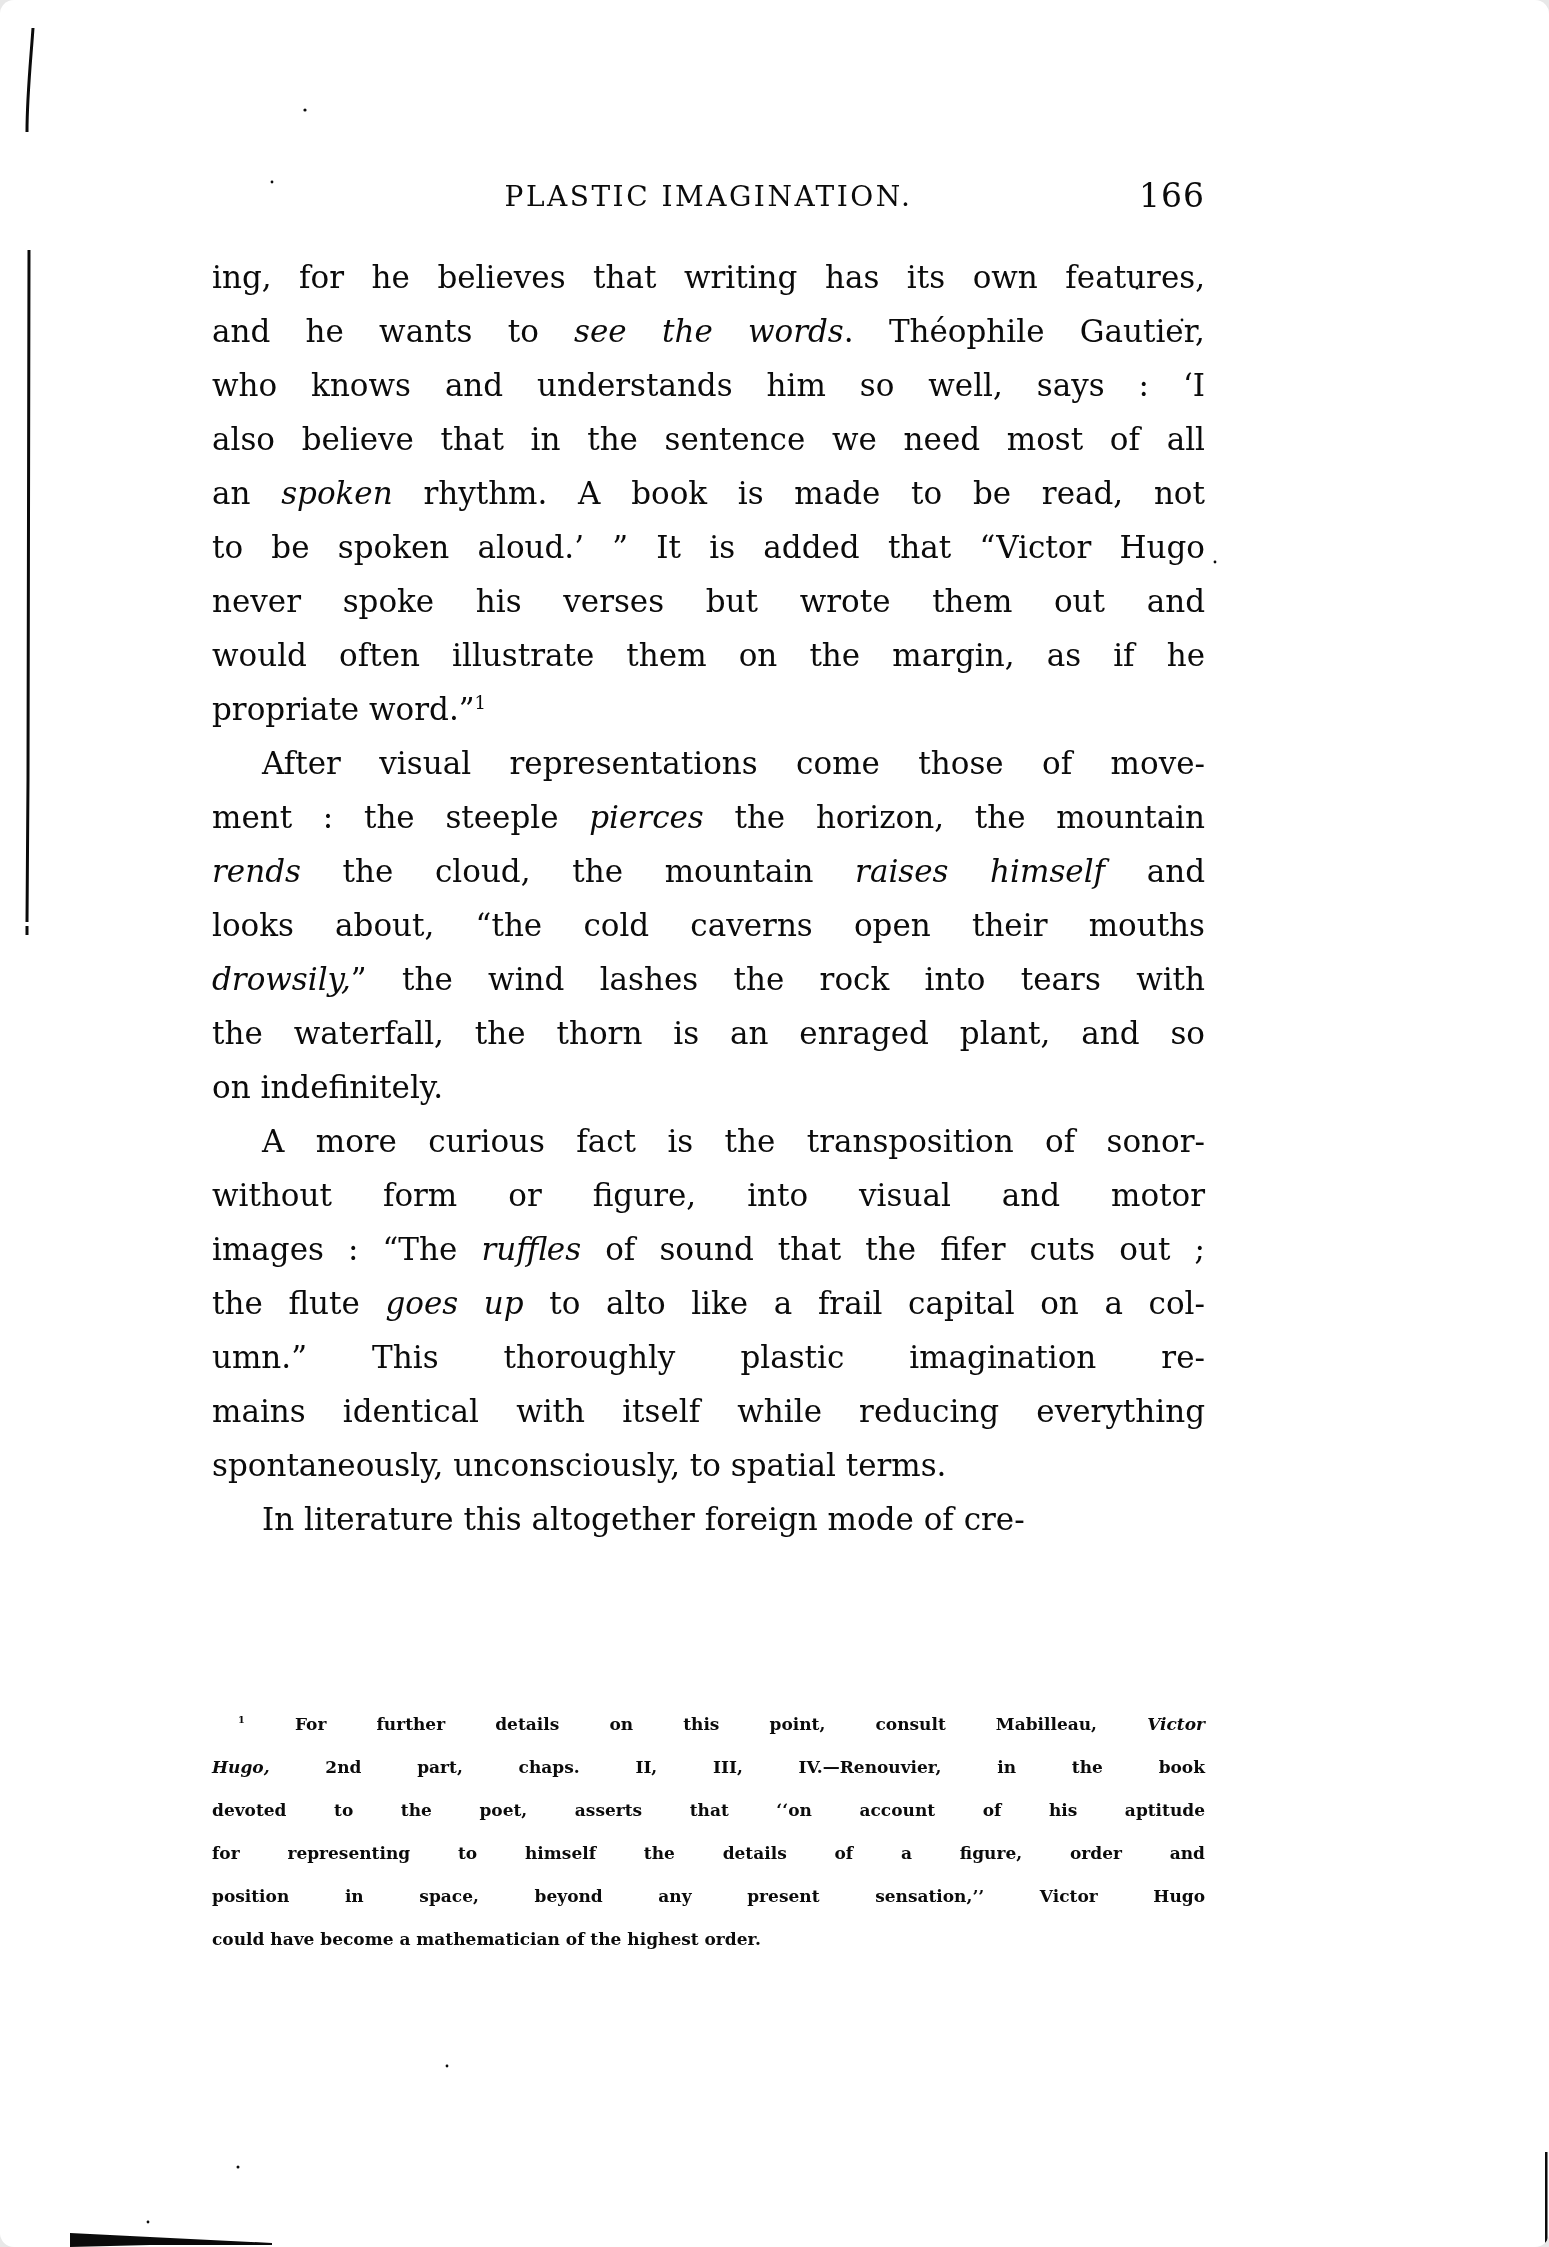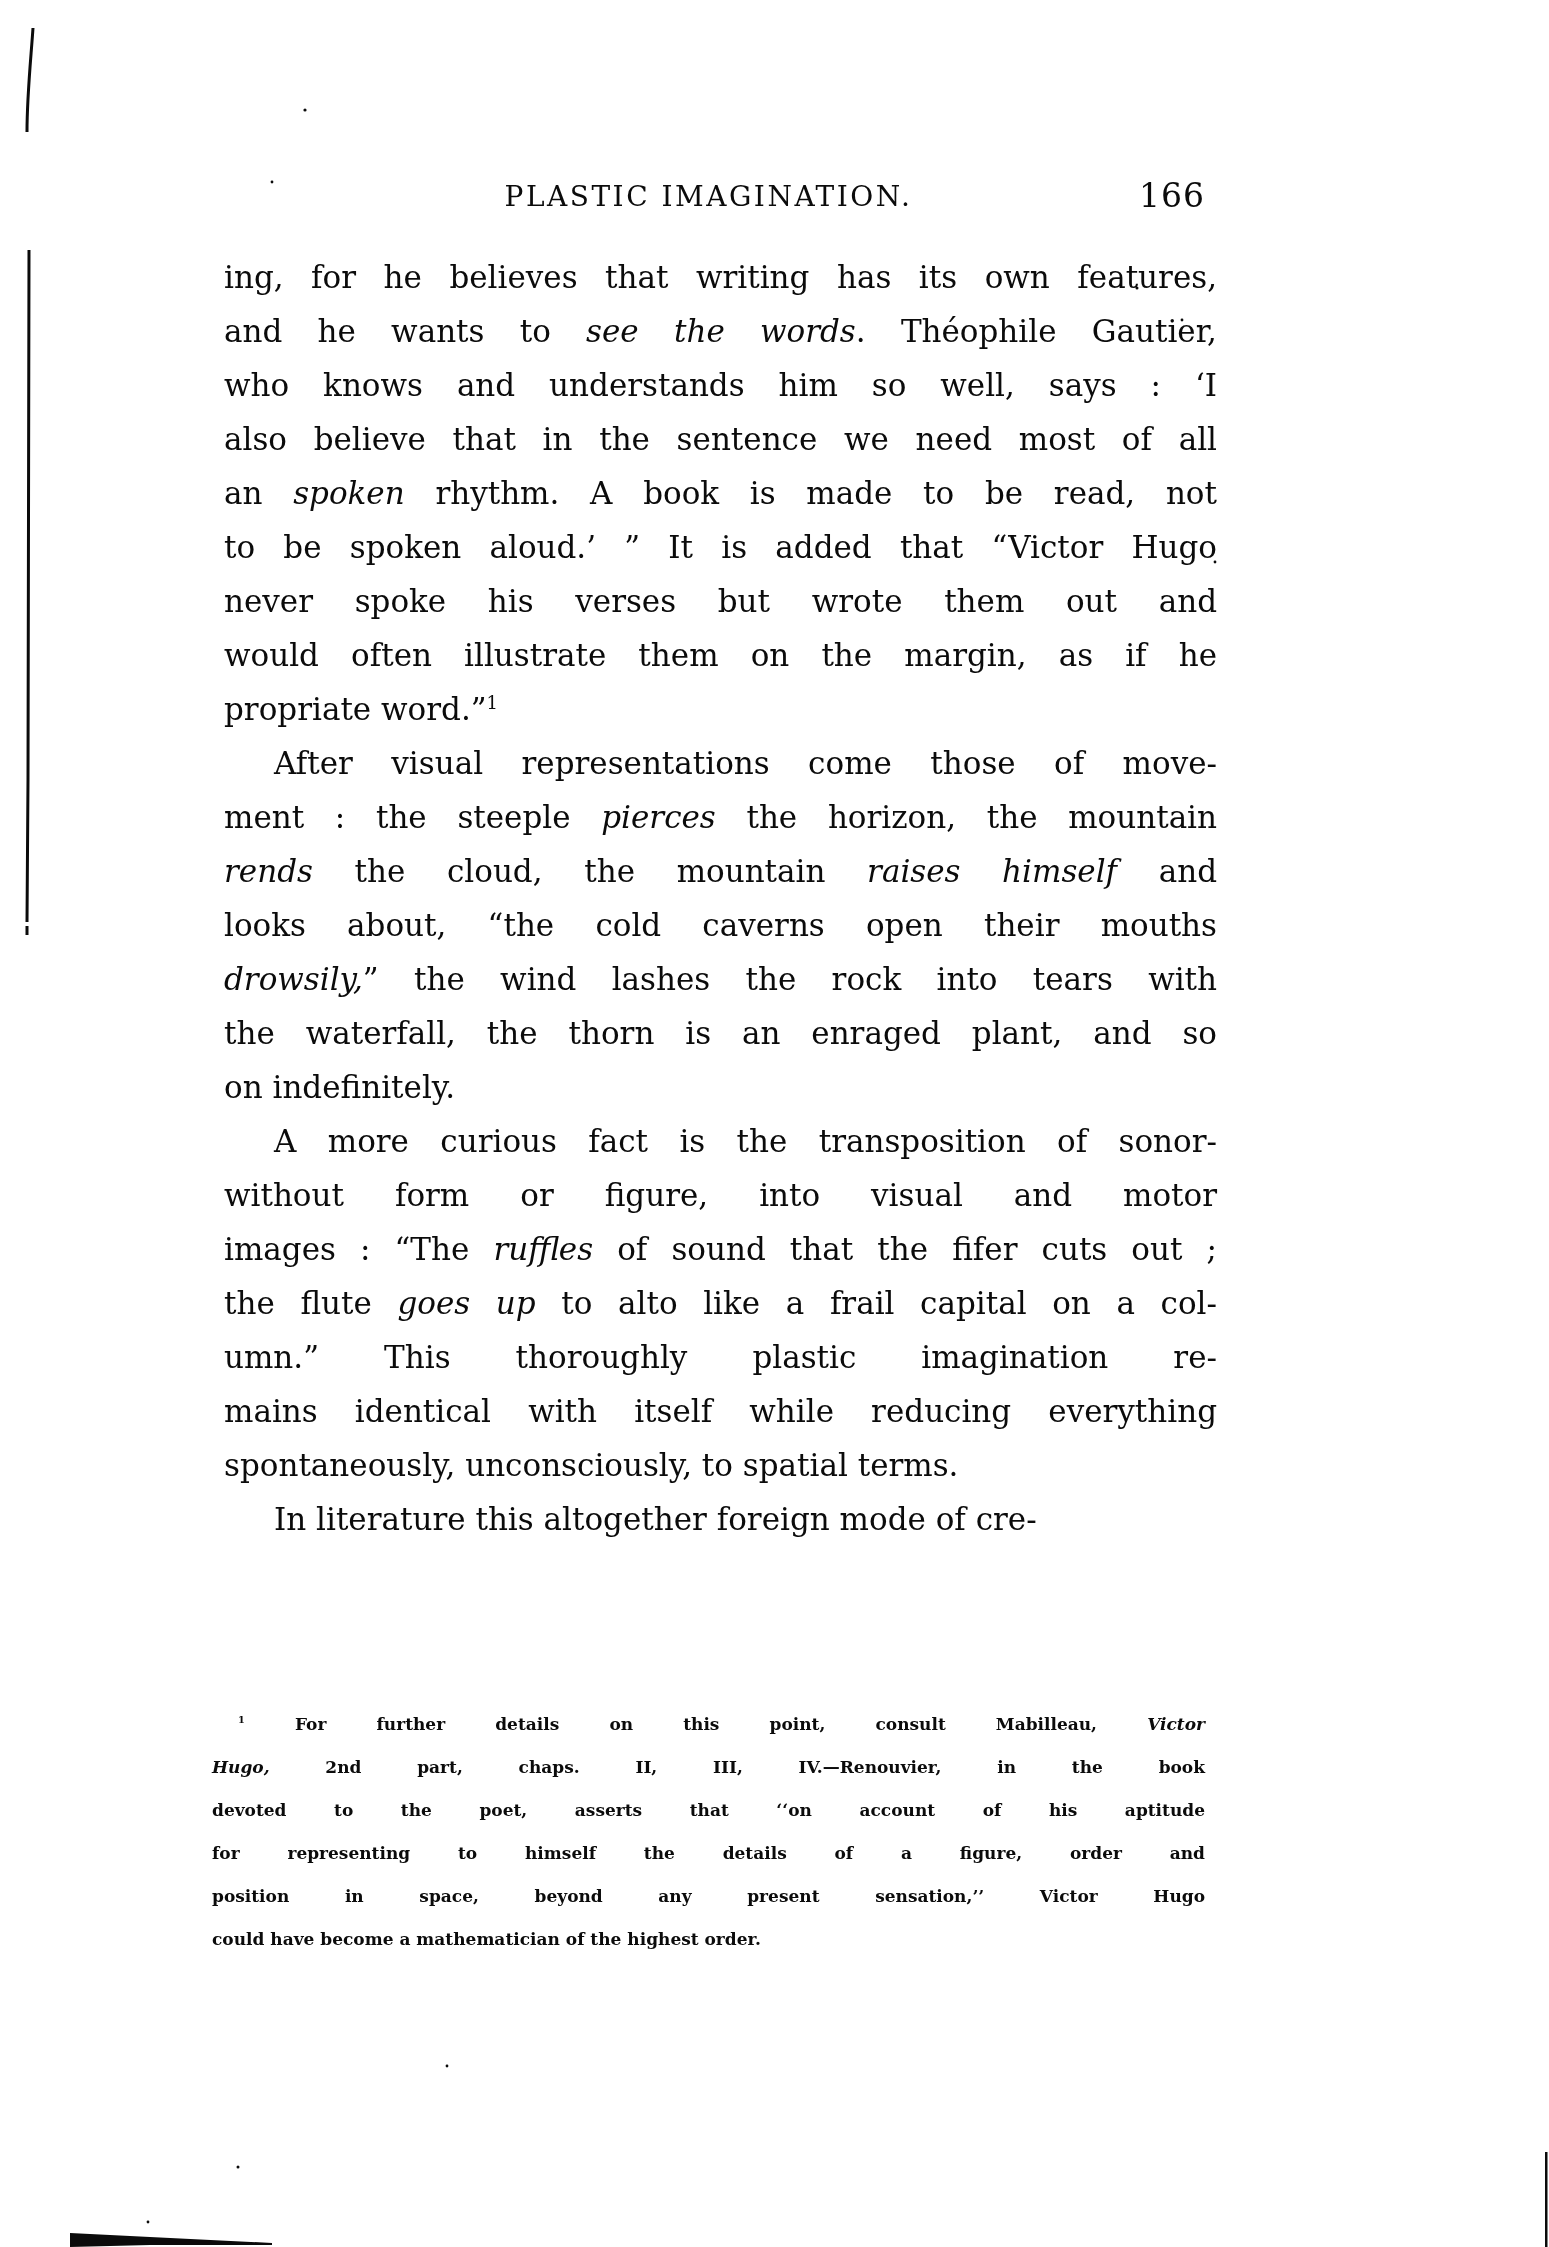--- a/index.html
+++ b/index.html
@@ -3,39 +3,40 @@
 <meta charset="utf-8">
 <style>
   html,body { margin:0; padding:0; background:#e8e8e8; }
   .page {
     position:relative;
     width:1549px; height:2247px;
     background:#ffffff;
     overflow:hidden;
     font-family:"DejaVu Serif","Liberation Serif",serif;
     color:#0b0b0b;
+    border-radius:14px;
   }
   .artifacts { position:absolute; left:0; top:0; }
 
   .header { position:absolute; left:212px; top:180px; width:993px; height:40px; }
   .running-title {
     text-align:center;
     font-size:28px;
     letter-spacing:2.5px;
     white-space:nowrap;
   }
   .page-number {
     position:absolute; right:0; top:-4px;
     font-size:33px;
     letter-spacing:1px;
   }
 
   .body-text {
     position:absolute; left:212px; top:250px; width:993px;
-    font-size:31px; line-height:54px;margin-left:12px;
+    font-size:31px; line-height:54px;
   }
   .footnote {
     position:absolute; left:212px; top:1703px; width:993px;
     font-size:17px; line-height:43px;
     font-weight:bold;
   }
   .line {
     text-align:justify;
     text-align-last:justify;
     white-space:nowrap;

